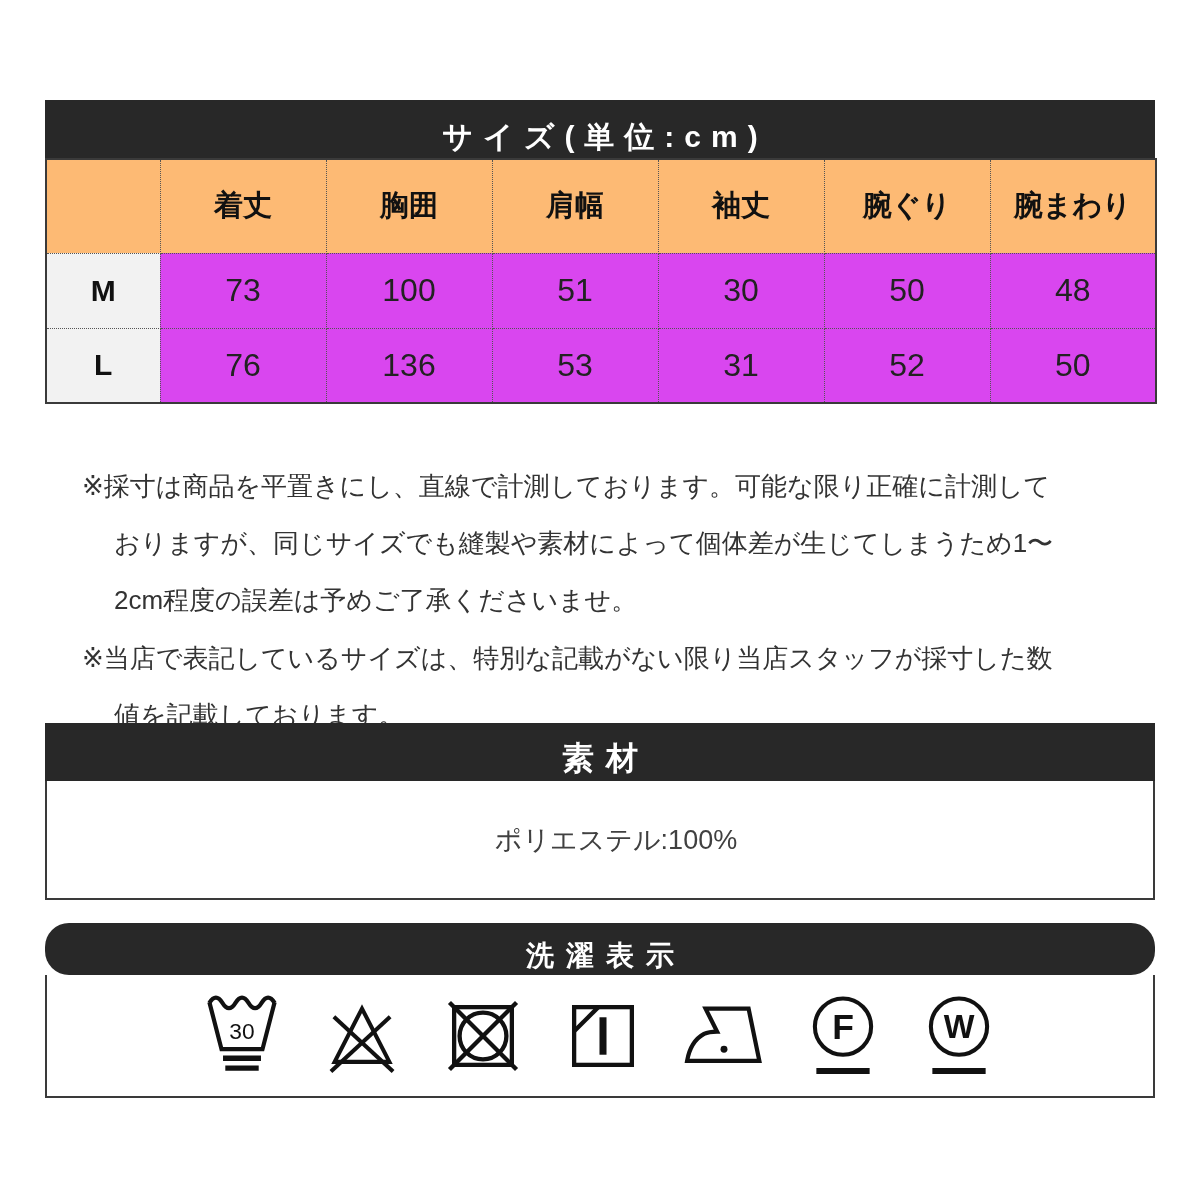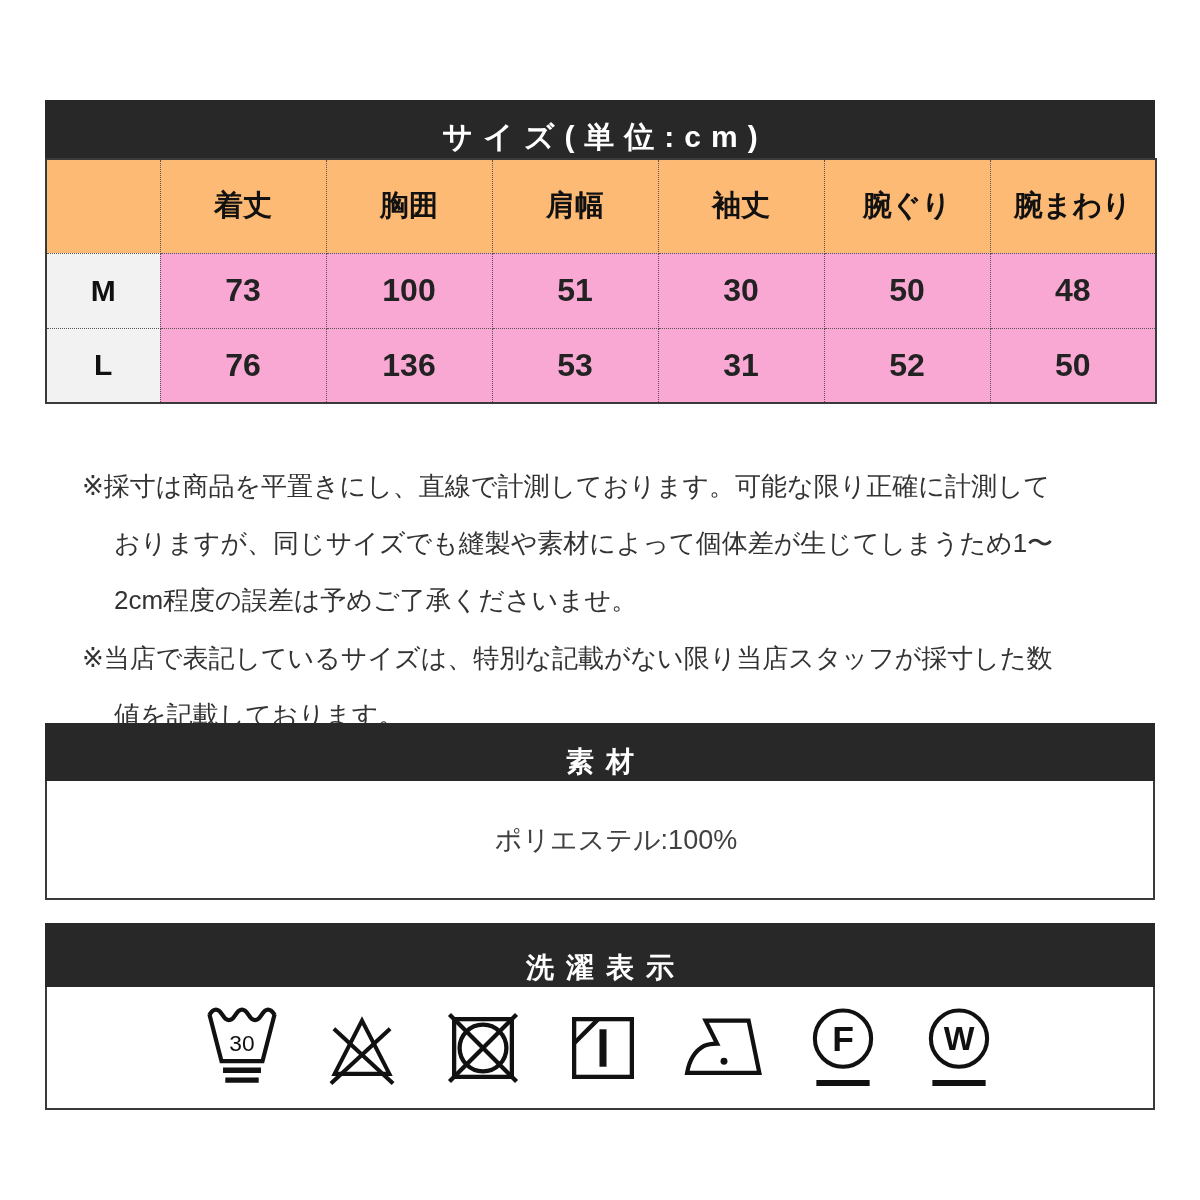--- a/index.html
+++ b/index.html
@@ -21,40 +21,40 @@
     width:1110px;border-collapse:collapse;table-layout:fixed;
     border:2px solid #3a3a3a;background:#fff;
   }
   table.size th,table.size td{
     border:1px dotted #555;text-align:center;vertical-align:middle;padding:0;
   }
   tr.head-row{height:94px;}
   tr.head-row th{background:#fdba74;font-size:29px;font-weight:bold;color:#111;}
   tr.data-row{height:75px;}
   tr.data-row th{background:#f2f2f2;font-size:30px;font-weight:bold;color:#111;}
-  tr.data-row td{background:#f9a8d4;font-size:32px;font-weight:700;color:#222;}
+  tr.data-row td{background:#d946ef;font-size:32px;font-weight:400;color:#222;}
   
   .note{
     position:absolute;left:82px;width:990px;box-sizing:border-box;
     font-size:26px;line-height:57px;color:#333;
     padding-left:32px;text-indent:-32px;
   }
   .note-1{top:432px;}
   .note-2{top:604px;}
   
   .material-section{top:723px;}
-  .material-bar{height:58px;font-size:28px;letter-spacing:12px;text-indent:12px;}
+  .material-bar{height:58px;font-size:32px;letter-spacing:12px;text-indent:12px;}
   .material-body{
     height:117px;border:2px solid #3a3a3a;border-top:none;background:#fff;
     display:flex;align-items:center;justify-content:center;
     font-size:27px;color:#404040;padding-left:32px;
   }
   
   .care-section{top:923px;}
-  .care-bar{height:64px;font-size:28px;letter-spacing:12px;text-indent:12px;}
+  .care-bar{height:52px;font-size:28px;letter-spacing:12px;text-indent:12px;border-radius:24px;}
   .care-body{
     height:121px;border:2px solid #3a3a3a;border-top:none;background:#fff;
     display:flex;align-items:center;justify-content:center;gap:42px;
   }
   .care-icon{display:block;}
   .care-icon .ln{stroke:#111;stroke-width:5.5;fill:none;}
   .care-icon .thick{stroke:#111;fill:none;}
   .care-icon .fill{fill:#111;stroke:none;}
   .care-icon text{
     fill:#111;stroke:none;text-anchor:middle;

